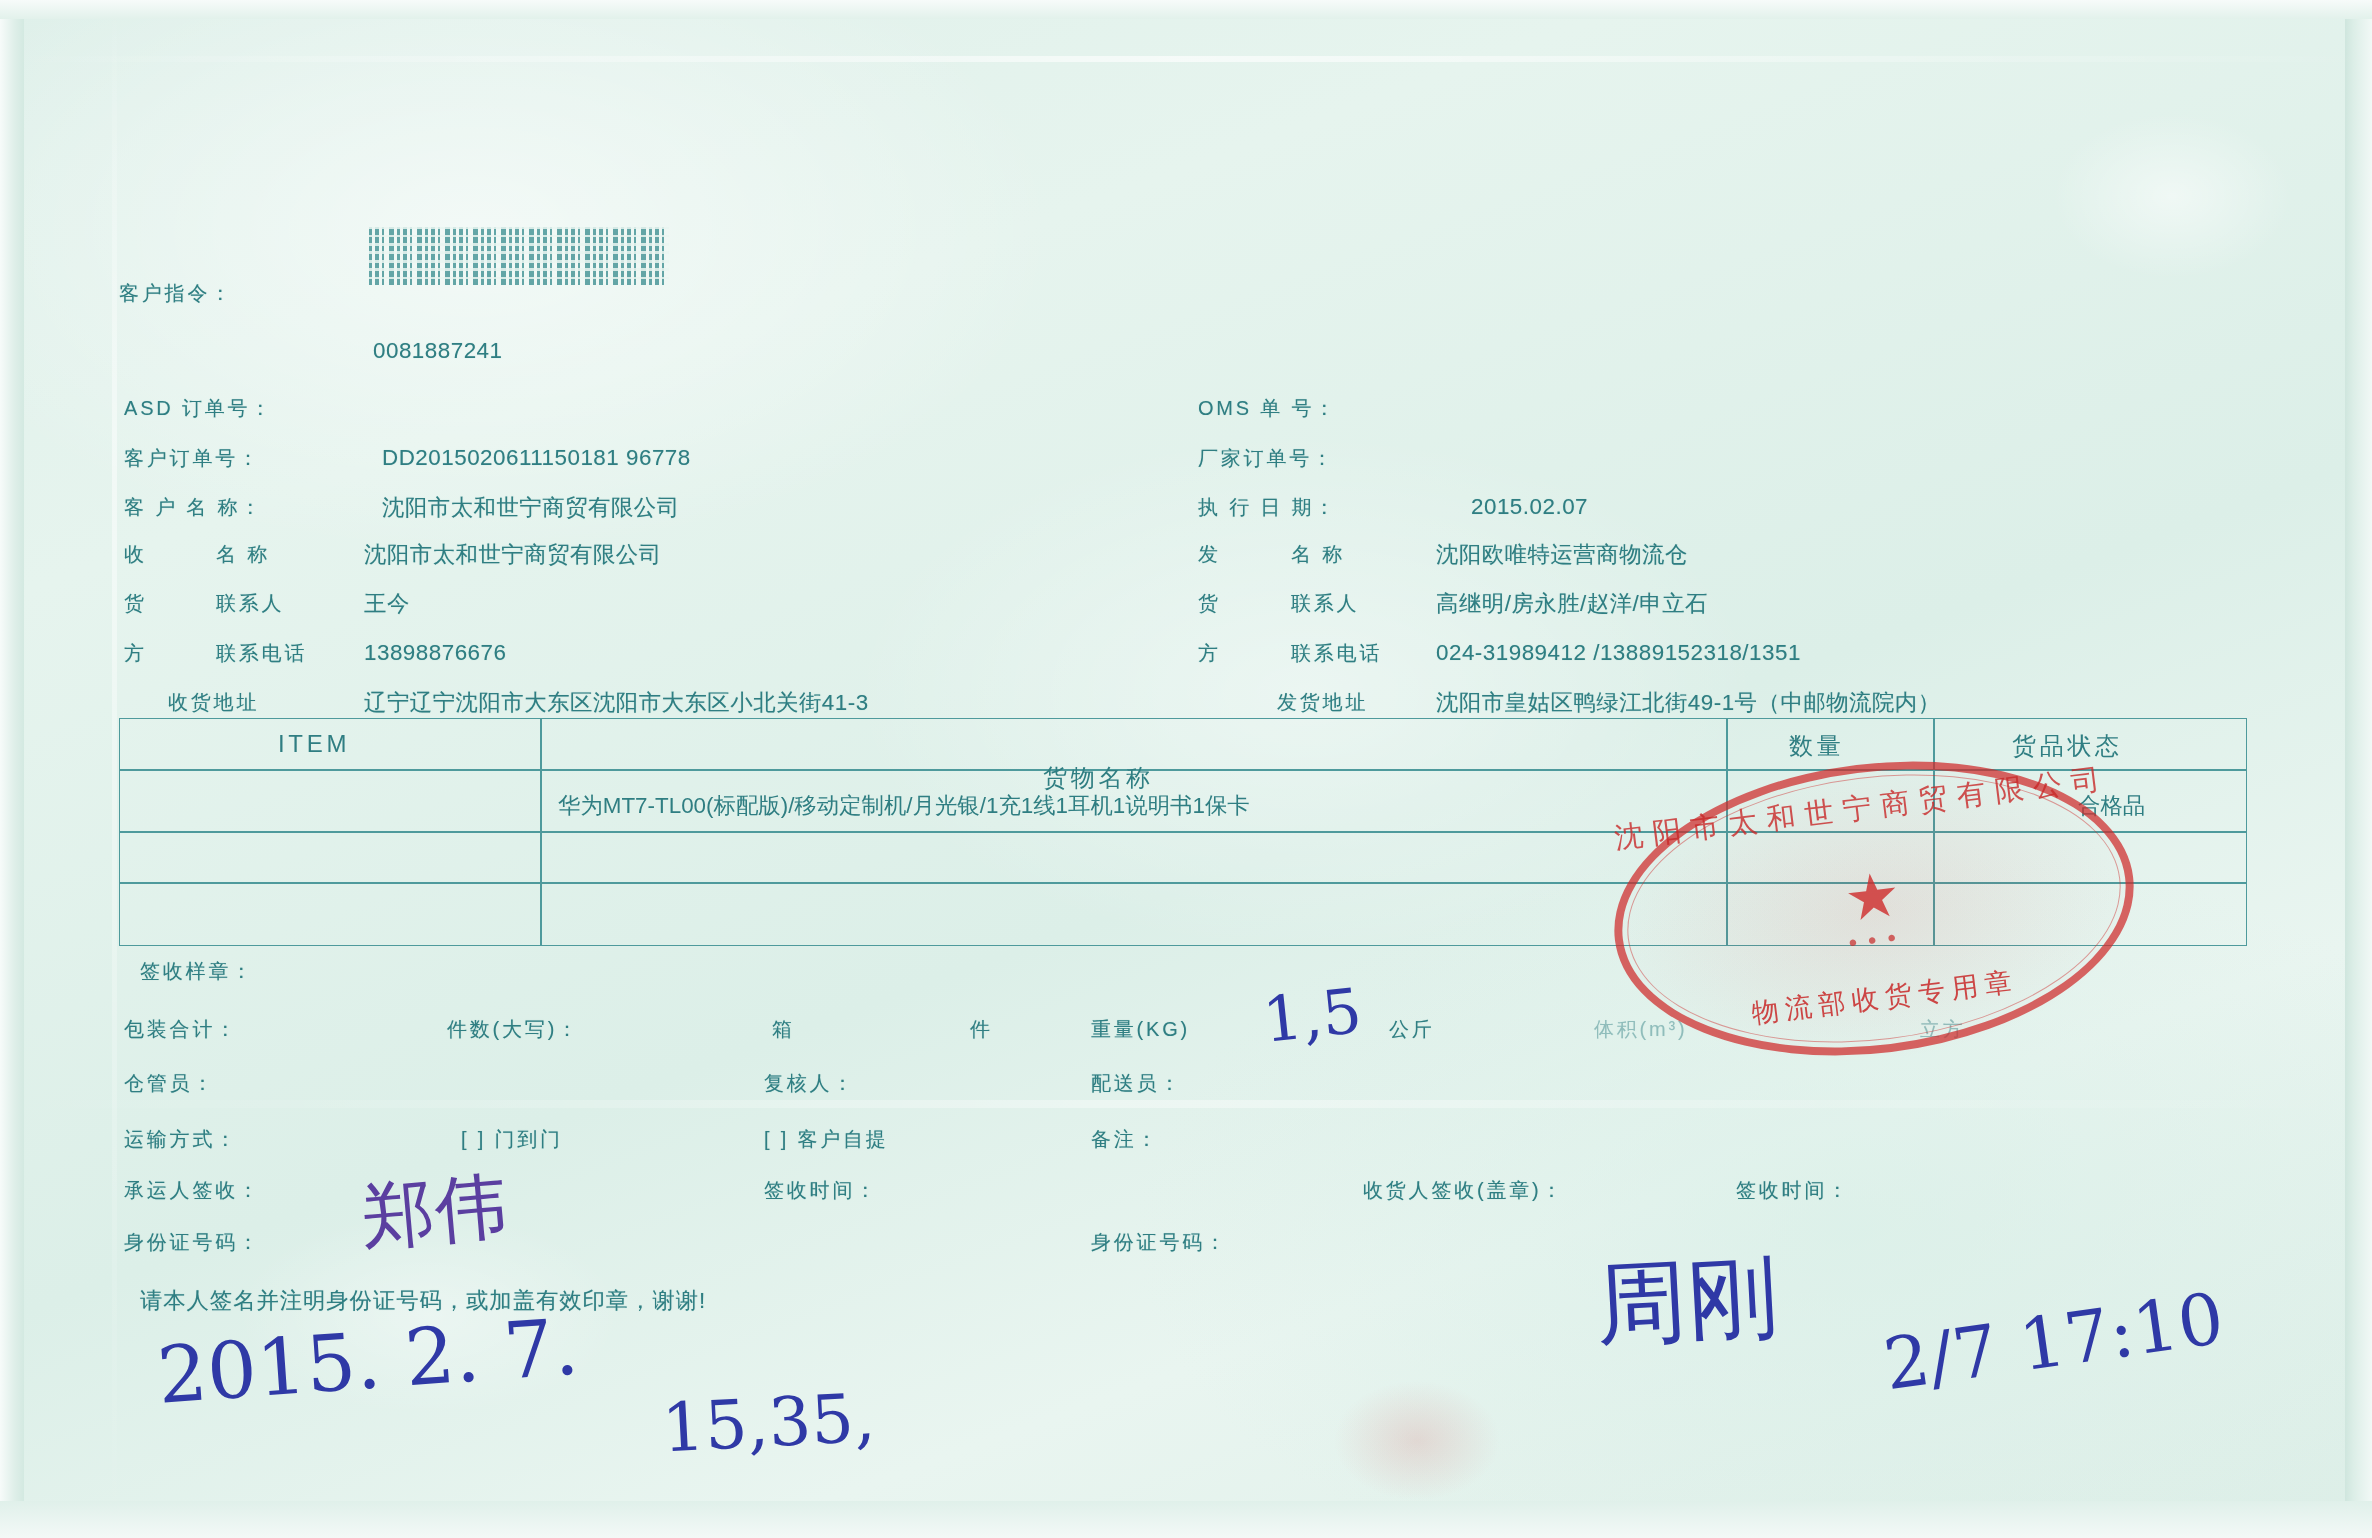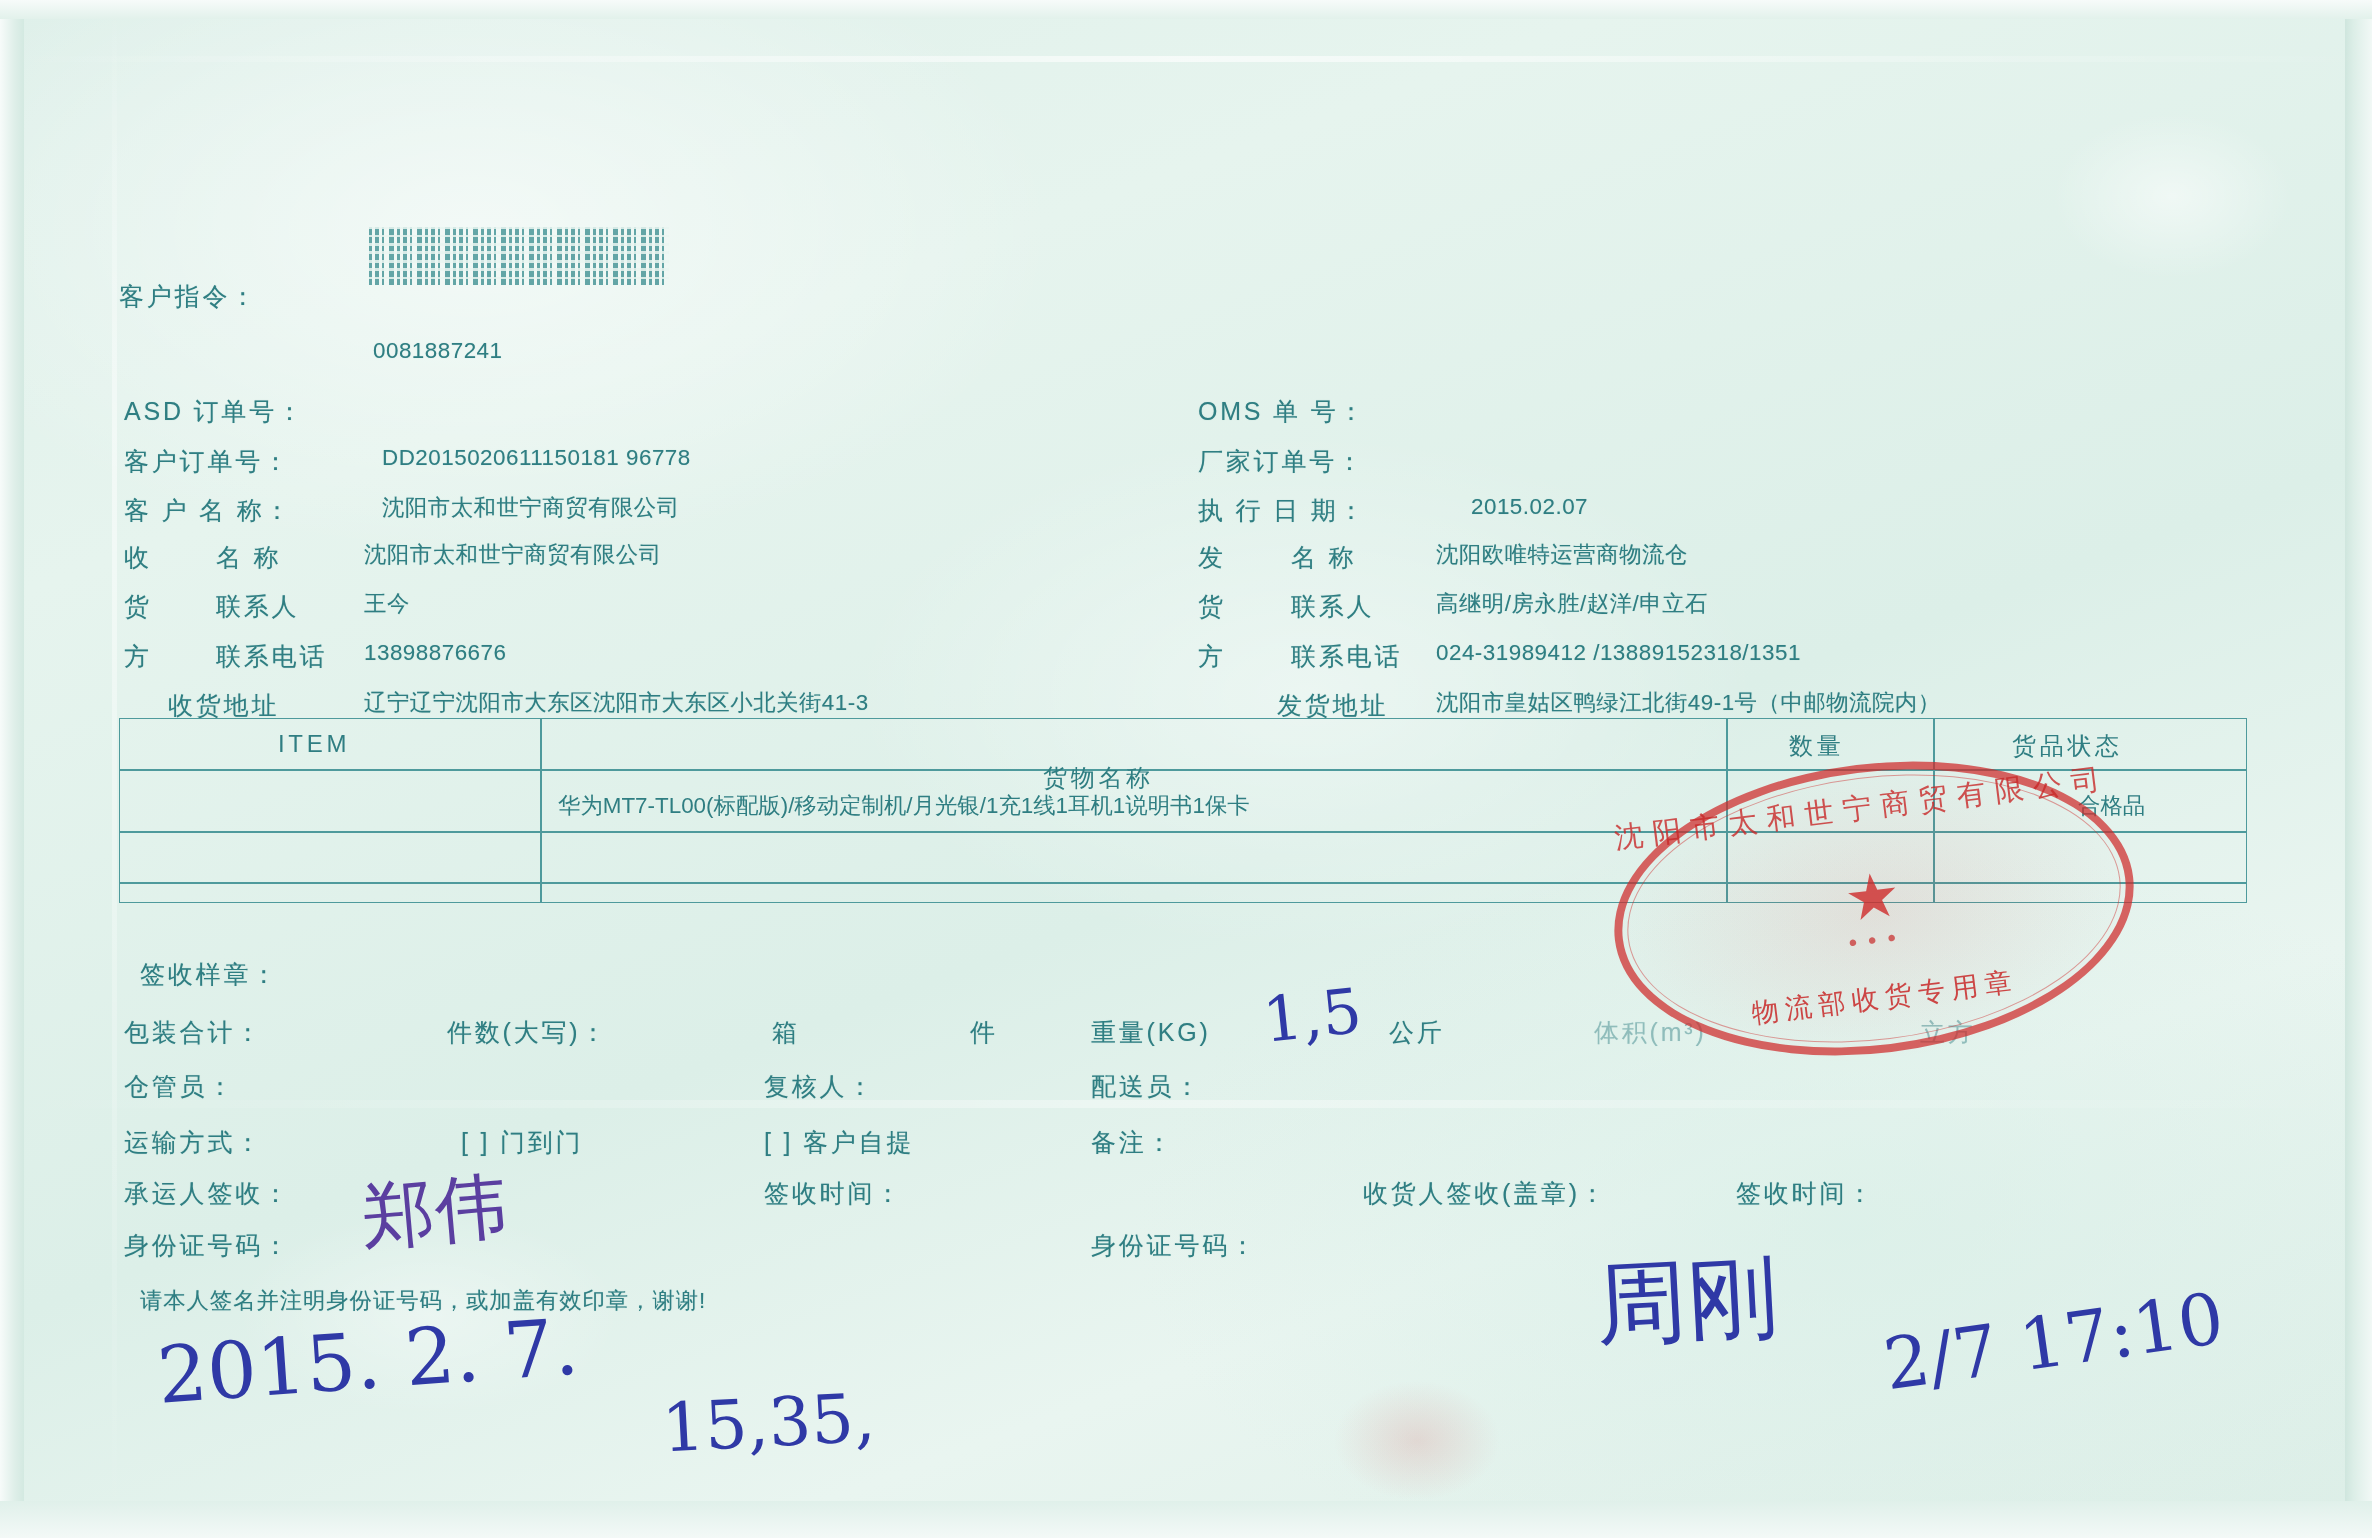--- a/index.html
+++ b/index.html
@@ -62,21 +62,21 @@
 
   
   .p {
     position: absolute;
     color: #2f7e82;
     font-family: "Liberation Sans", sans-serif;
     white-space: nowrap;
     letter-spacing: 0.5px;
     text-shadow: 0 0 0.9px rgba(64,150,150,0.4);
   }
-  .lbl { font-size: 25px; letter-spacing: 2.8px; }
+  .lbl { font-size: 20px; letter-spacing: 2.8px; }
   .val { font-size: 22.4px; letter-spacing: 0.5px; }
   .title {
     font-size: 35px;
     letter-spacing: 5.6px;
     color: #2d7a80;
     font-weight: 500;
   }
 
   
   #barcode {
@@ -100,21 +100,21 @@
     left: 0; top: 0; right: 0; bottom: 0;
     background: repeating-linear-gradient(0deg,
       rgba(255,255,255,0.0) 0px, rgba(255,255,255,0.0) 5.6px,
       rgba(232,245,240,0.85) 5.6px, rgba(232,245,240,0.85) 8.4px);
   }
 
   
   #goods-table {
     position: absolute;
     left: 119px; top: 718px;
-    width: 2128px; height: 185px;
+    width: 2128px; height: 228px;
     border: 1.9px solid #4e9a9c;
     box-sizing: border-box;
     text-align: right;
   }
   #goods-table .vline {
     position: absolute;
     top: 0; bottom: 0;
     width: 1.9px;
     background: #4e9a9c;
   }

